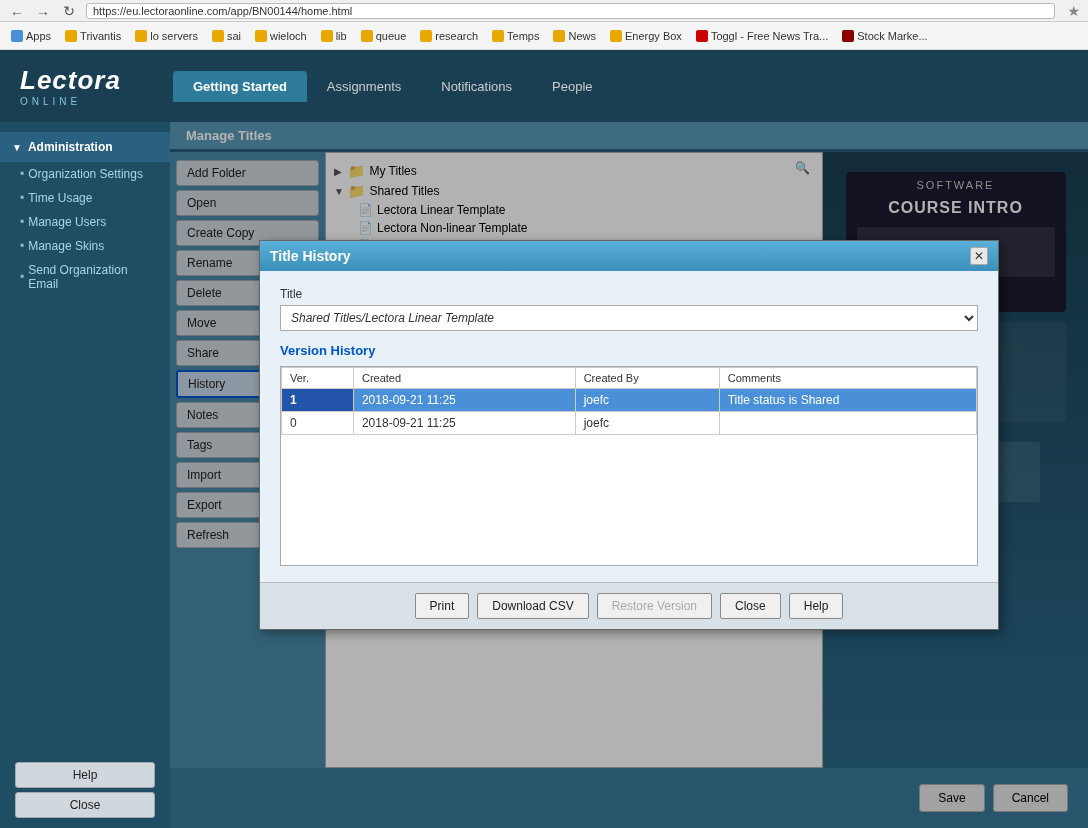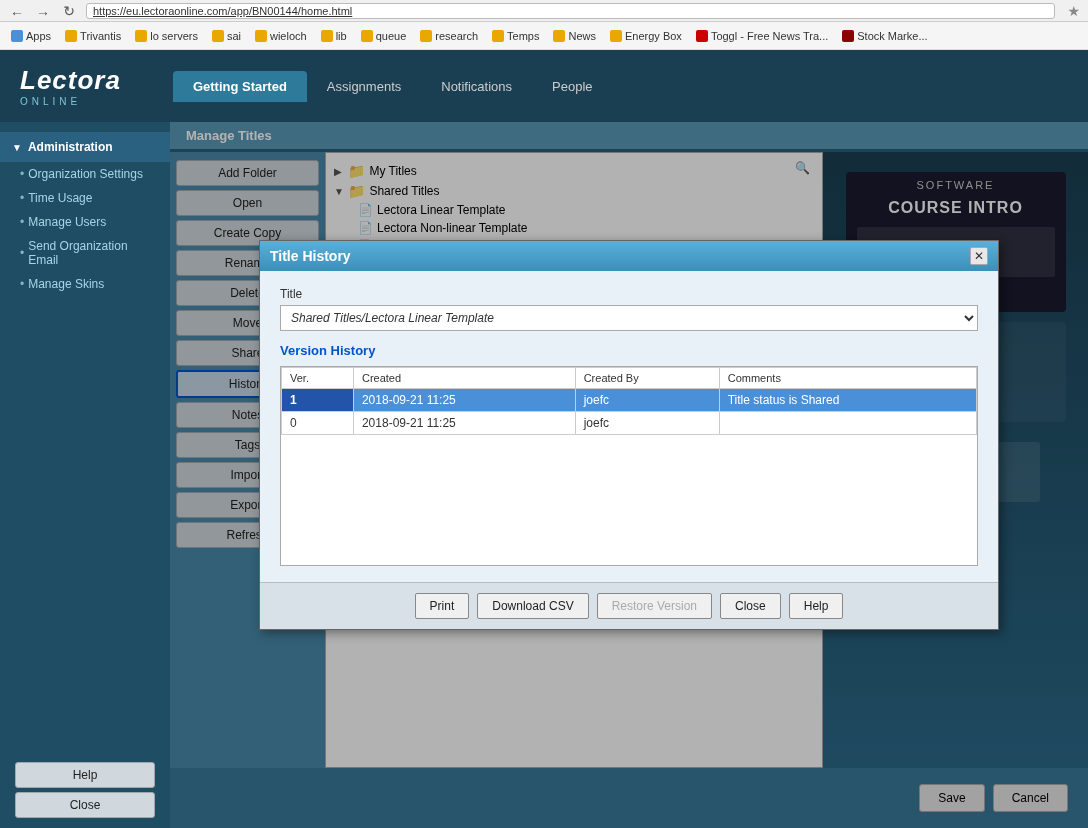--- a/index.html
+++ b/index.html
@@ -1,21 +1,21 @@
 <!DOCTYPE html>
 <html><head>
   <meta charset="utf-8">
   <style>
     * { box-sizing: border-box; margin: 0; padding: 0; }
     body { font-family: Arial, sans-serif; font-size: 12px; background: #2c5f7a; overflow: hidden; width: 1088px; height: 828px; }
 
     
     .browser-chrome { background: #f0f0f0; height: 22px; display: flex; align-items: center; padding: 0 8px; gap: 8px; border-bottom: 1px solid #ccc; }
     .browser-nav-btn { width: 18px; height: 18px; border: none; background: none; cursor: pointer; color: #555; font-size: 14px; display: flex; align-items: center; justify-content: center; }
-    .browser-url-bar { flex: 1; height: 16px; background: white; border: 1px solid #bbb; border-radius: 3px; padding: 0 6px; font-size: 11px; color: #333; display: flex; align-items: center; text-decoration: underline; }
+    .browser-url-bar { flex: 1; height: 16px; background: white; border: 1px solid #bbb; border-radius: 3px; padding: 0 6px; font-size: 11px; color: #333; display: flex; align-items: center; }
     .browser-star { margin-left: 4px; color: #888; font-size: 14px; }
 
     
     .bookmarks-bar { background: #f5f5f5; height: 28px; display: flex; align-items: center; padding: 0 6px; gap: 4px; border-bottom: 1px solid #ddd; overflow: hidden; }
     .bookmark-item { display: flex; align-items: center; gap: 3px; padding: 2px 5px; border-radius: 3px; cursor: pointer; white-space: nowrap; font-size: 11px; color: #333; }
     .bookmark-icon { width: 12px; height: 12px; background: #e8a800; border-radius: 2px; display: inline-block; }
     .bookmark-icon.apps { background: #4a90d9; }
     .bookmark-icon.red { background: #cc0000; }
     .bookmark-icon.dark-red { background: #8b0000; }
 
@@ -31,21 +31,21 @@
     
     .main-area { display: flex; height: calc(828px - 22px - 28px - 72px); }
 
     
     .sidebar { width: 170px; background: #1e4d64; flex-shrink: 0; padding-top: 10px; }
     .sidebar-section-header { background: #2a6080; color: white; padding: 8px 12px; font-size: 12px; font-weight: bold; display: flex; align-items: center; gap: 6px; }
     .sidebar-arrow { color: white; font-size: 10px; }
     .sidebar-item { color: #a8d4e6; padding: 5px 12px 5px 20px; font-size: 12px; cursor: pointer; display: flex; align-items: center; gap: 4px; }
     .sidebar-item::before { content: '•'; color: #7ab8d0; }
     .manage-titles-bar { background: #5a9ab8; padding: 6px 16px; color: white; font-size: 13px; font-weight: bold; }
-    .action-btn { background: #d0d8de; border: 1px solid #a0a8ae; padding: 5px 18px; text-align: center; cursor: pointer; border-radius: 3px; font-size: 12px; color: #222; }
+    .action-btn { background: #d0d8de; border: 1px solid #a0a8ae; padding: 5px 10px; text-align: left; cursor: pointer; border-radius: 3px; font-size: 12px; color: #222; }
     .action-btn.highlighted { border: 2px solid #0055cc; background: #c8d8e8; }
     .tree-item { display: flex; align-items: center; gap: 4px; padding: 2px 0; cursor: pointer; font-size: 12px; }
     .folder-icon { color: #e8a800; font-size: 14px; }
     .doc-icon { color: #4a90d9; font-size: 12px; }
     .tree-expand { color: #555; font-size: 10px; width: 10px; }
 
     
     .modal-backdrop { position: absolute; top: 0; left: 0; right: 0; bottom: 0; background: rgba(0,0,0,0.3); z-index: 100; display: flex; align-items: center; justify-content: center; }
 
     
@@ -167,24 +167,24 @@
     <div class="sidebar-item">
       <span>Organization Settings</span>
     </div>
     <div class="sidebar-item">
       <span>Time Usage</span>
     </div>
     <div class="sidebar-item">
       <span>Manage Users</span>
     </div>
     <div class="sidebar-item">
+      <span>Manage Skins</span>
+    </div>
+    <div class="sidebar-item">
       <span>Send Organization Email</span>
-    </div>
-    <div class="sidebar-item">
-      <span>Manage Skins</span>
     </div>
 
     <div class="sidebar-bottom">
       <button class="sidebar-bottom-btn">Help</button>
       <button class="sidebar-bottom-btn">Close</button>
     </div>
   </div>
 
   <div class="content-wrapper">
     <div class="manage-titles-bar">

